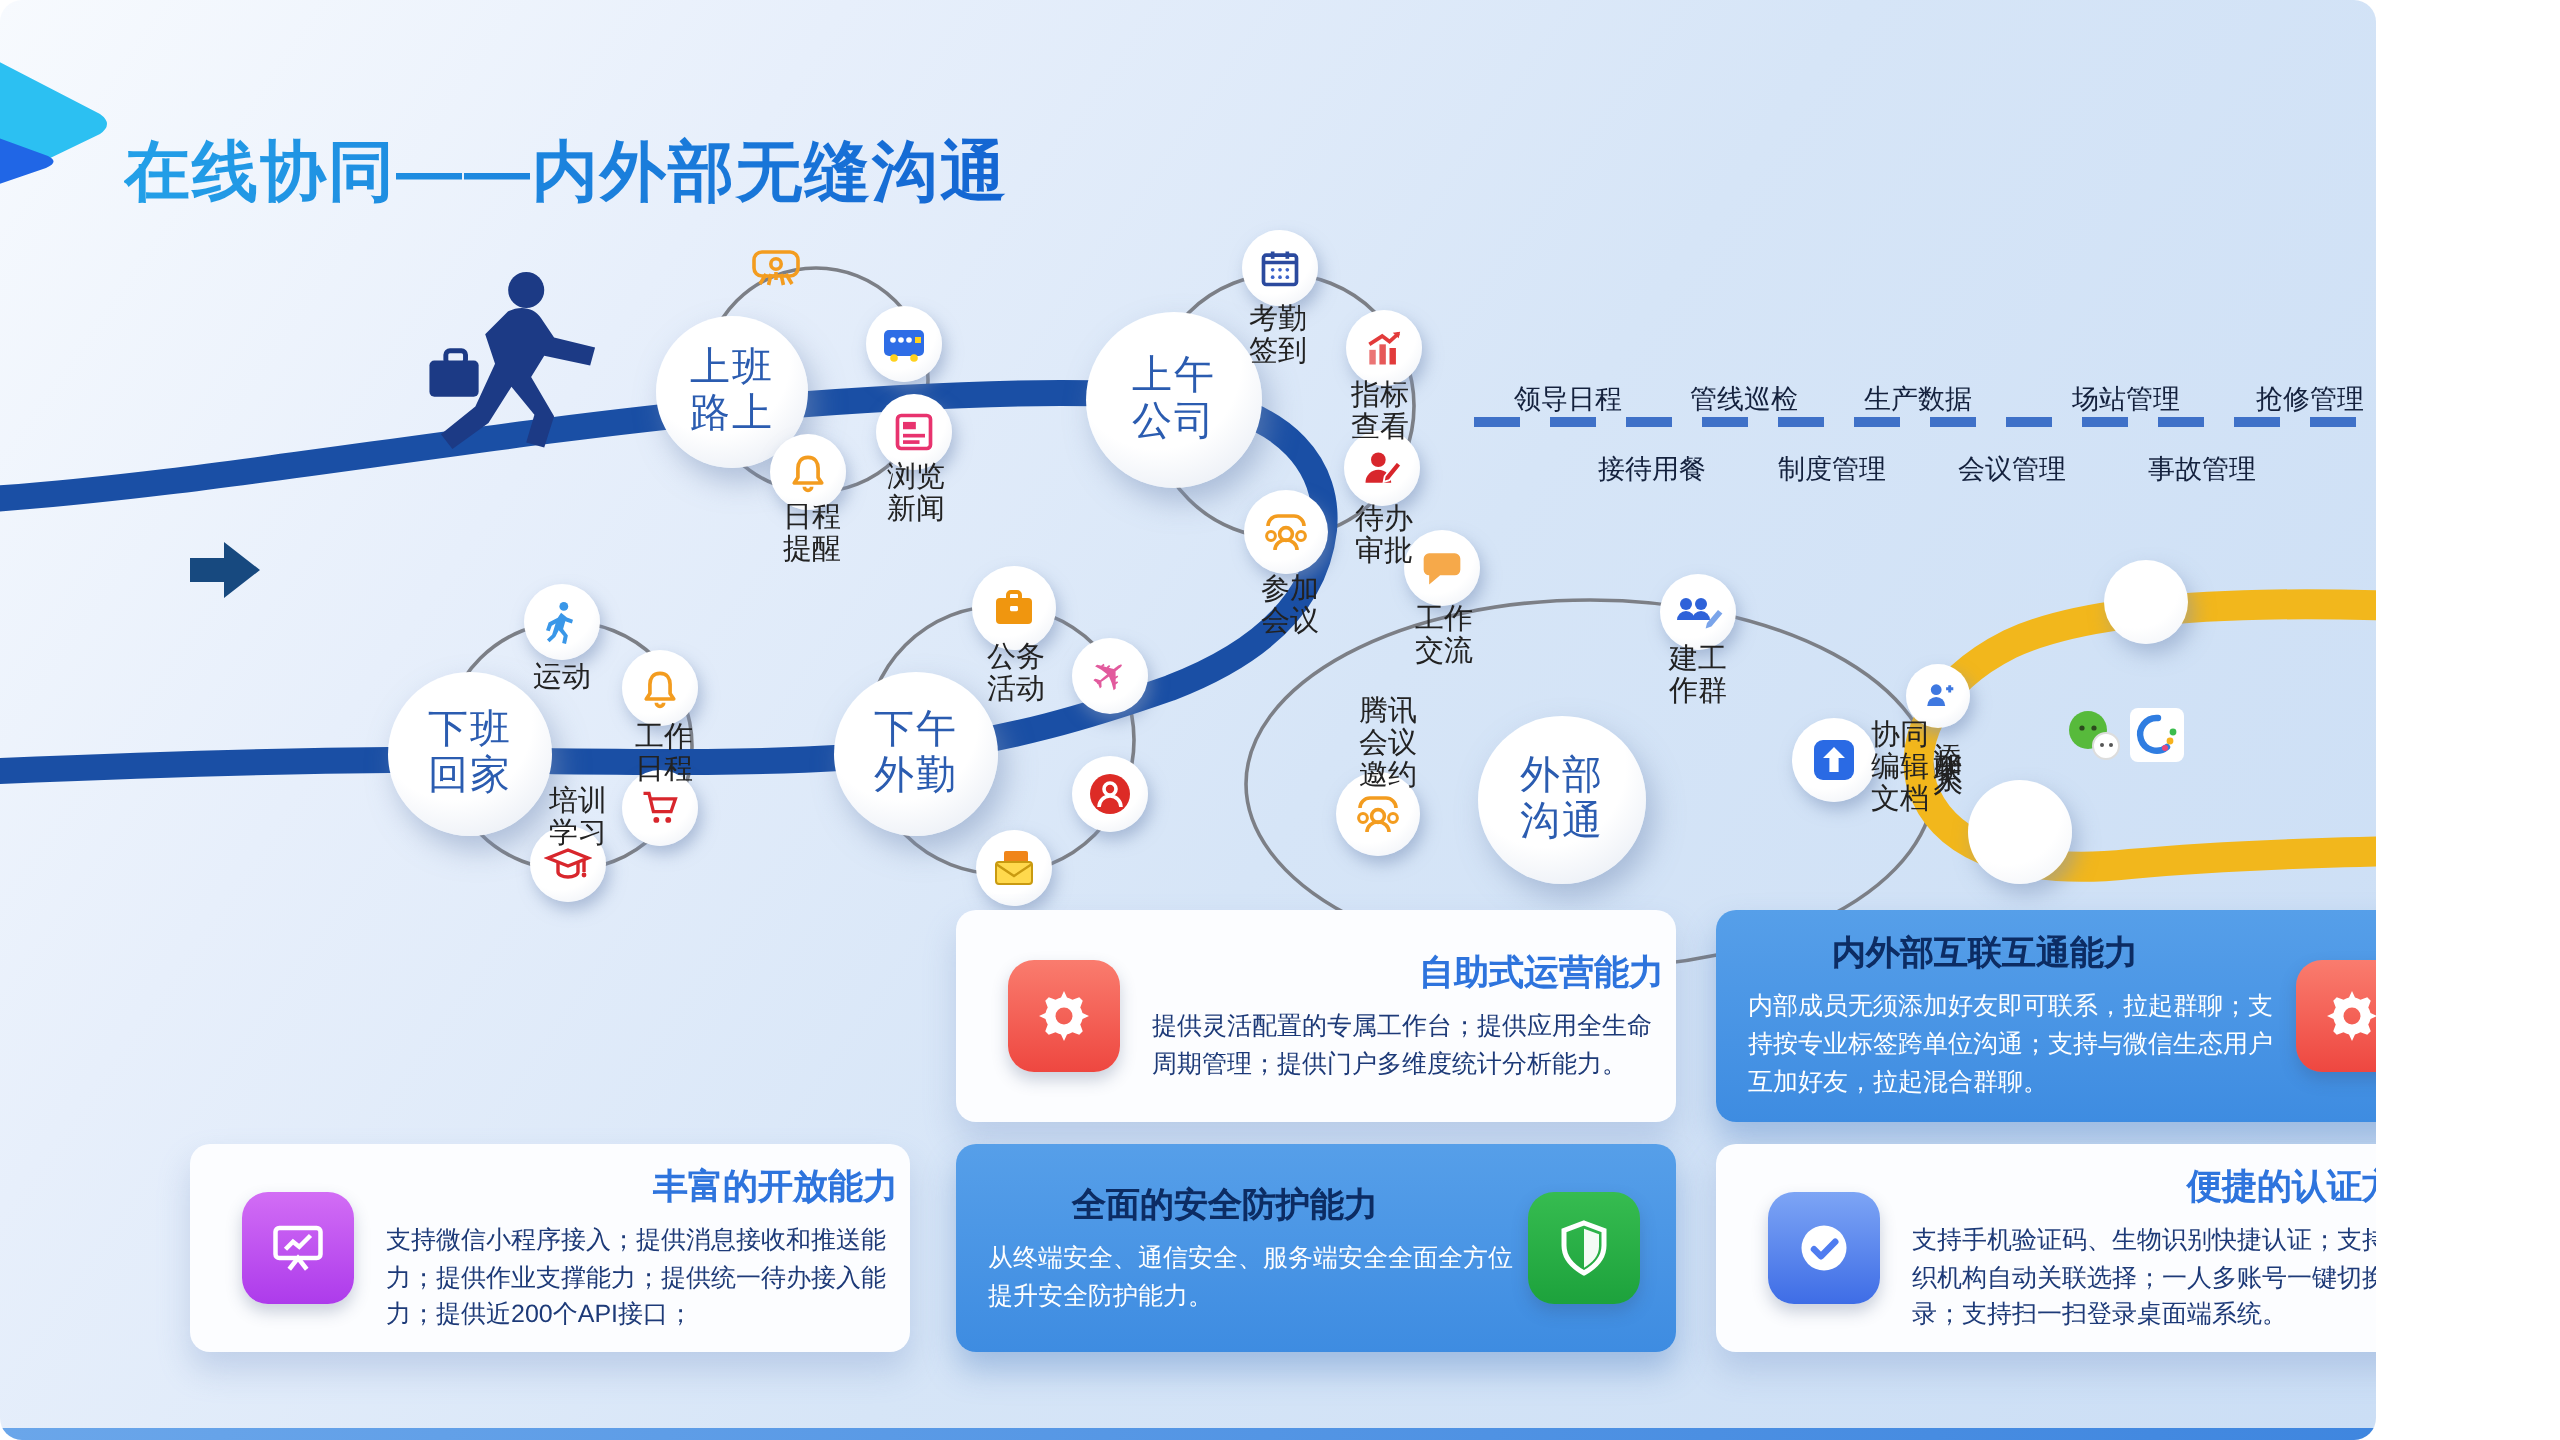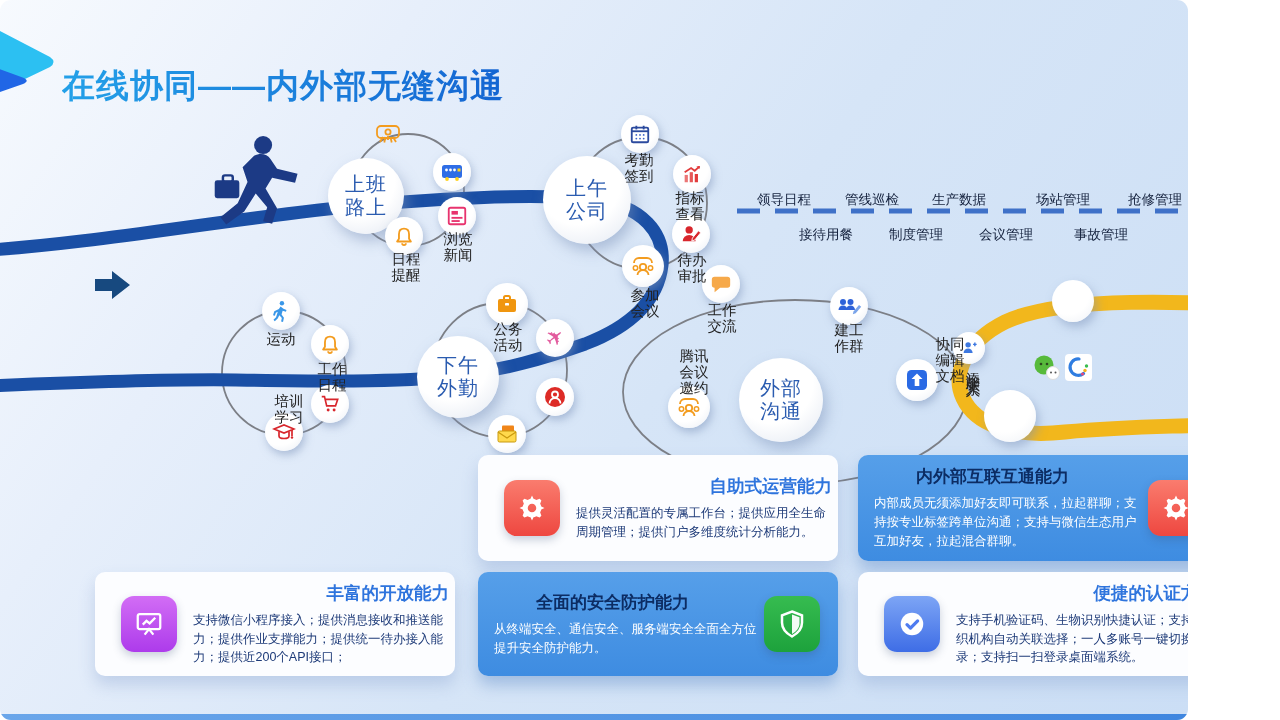--- a/index.html
+++ b/index.html
@@ -97,20 +97,24 @@
 路上</span>
     </div>
   <div class="node" style="left:543px;top:156px;width:88px;height:88px;">
       <span>上午
 公司</span>
     </div>
   <div class="node" style="left:417px;top:336px;width:82px;height:82px;">
       <span>下午
 外勤</span>
     </div>
+  <div class="node" style="left:194px;top:336px;width:82px;height:82px;">
+      <span>下班
+回家</span>
+    </div>
   <div class="node" style="left:739px;top:358px;width:84px;height:84px;">
       <span>外部
 沟通</span>
     </div>
 
   <div class="bare-icon" style="left:372px;top:124px;">
     <svg width="32" height="24" viewBox="0 0 32 24" fill="none" stroke="#f39c1f" stroke-width="1.8">
       <rect x="5" y="2" width="22" height="12" rx="4"></rect>
         <circle cx="16" cy="8" r="2.6"></circle>
       <path d="M16 12 v4 M11 13 l-3 5 M21 13 l3 5 M13.5 13 l-1.2 5.5 M18.5 13 l1.2 5.5"></path>
@@ -306,21 +310,21 @@
 审批</div>
   <div class="lbl" style="left:645px;top:287px;">参加
 会议</div>
   <div class="lbl" style="left:722px;top:302px;">工作
 交流</div>
   <div class="lbl" style="left:849px;top:322px;">建工
 作群</div>
   <div class="lbl" style="left:694px;top:348px;">腾讯
 会议
 邀约</div>
-  <div class="lbl" style="left:950px;top:336px;">协同
+  <div class="lbl" style="left:950px;top:360px;">协同
 编辑
 文档</div>
   <div class="lbl" style="left:281px;top:331px;">运动</div>
   <div class="lbl" style="left:332px;top:361px;">工作
 日程</div>
   <div class="lbl" style="left:289px;top:393px;">培训
 学习</div>
   <div class="lbl" style="left:508px;top:321px;">公务
 活动</div>
   <div class="lbl-v" style="left:963px;top:360px;">添加联系人</div>

